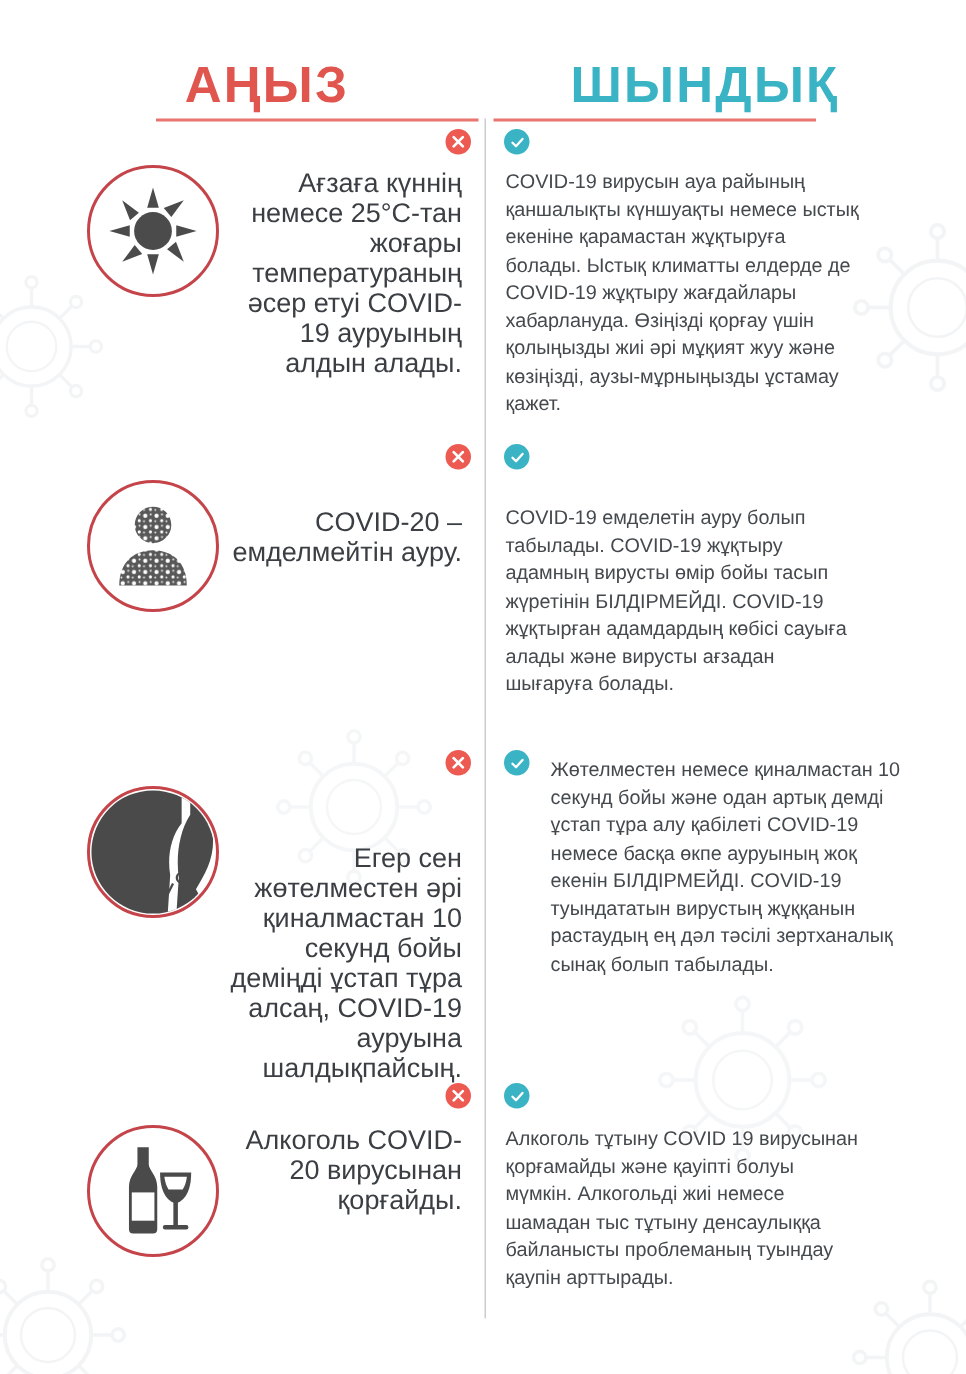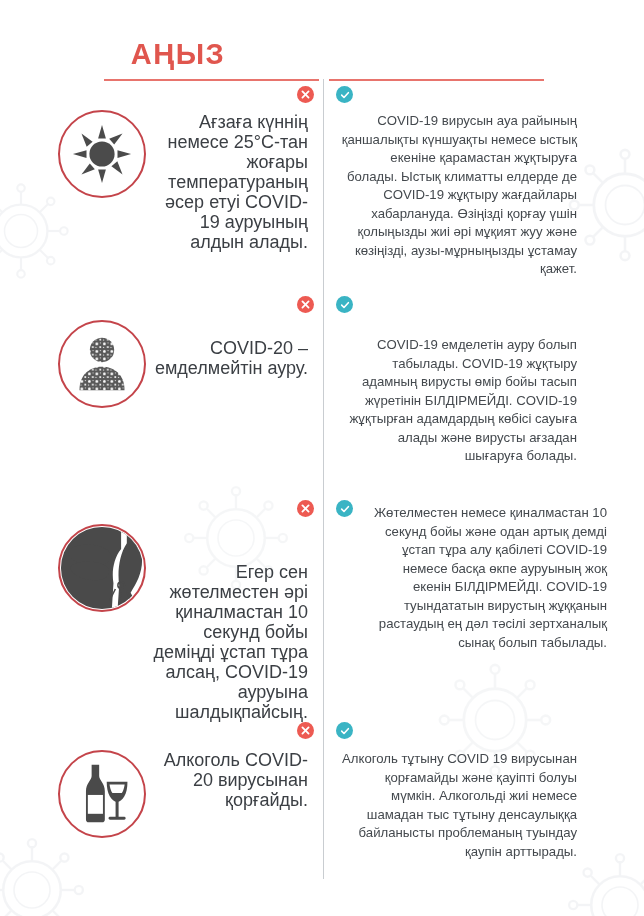--- a/index.html
+++ b/index.html
@@ -29,21 +29,21 @@
   }
   .header .col-myth {
     width: 296px;
     text-align: center;
   }
   .header .col-fact {
     width: 288px;
     text-align: center;
   }
   .head-title {
-    font-size: 29px;
+    font-size: 34px;
     font-weight: bold;
     letter-spacing: 1.5px;
   }
   .head-myth { color: #e0564e; }
   .head-fact { color: #3ab4c4; }
 
   .rule {
     position: absolute;
     top: 79px;
     height: 2px;
@@ -98,21 +98,21 @@
     text-align: right;
     font-size: 18px;
     line-height: 20px;
     color: #3b3f44;
   }
   .fact-text {
     position: absolute;
     left: 337px;
     top: 24px;
     width: 240px;
-    text-align: right;
+    text-align: left;
     font-size: 13.2px;
     line-height: 18.5px;
     color: #44494e;
   }
 
   
   .row-1 .myth-text { top: 26px; }
   .row-1 .fact-text { top: 26px; }
   .row-2 .myth-text { top: 42px; }
   .row-2 .fact-text { top: 40px; }
@@ -287,20 +287,23 @@
             <circle cx="23" cy="23" r="3.4"></circle>
         </g>
       </g>
     </svg>
   </div>
 
   <div class="header">
     <div class="col-myth">
       <span class="head-title head-myth">АҢЫЗ</span>
     </div>
+    <div class="col-fact">
+      <span class="head-title head-fact">ШЫНДЫҚ</span>
+    </div>
   </div>
   <div class="rule rule-left"></div>
   <div class="rule rule-right"></div>
 
   <div class="divider"></div>
 
   <div class="row row-1">
     <div class="badge badge-x">
       <svg width="9" height="9" viewBox="0 0 10 10">
         <g stroke="#ffffff" stroke-width="2" stroke-linecap="round">

